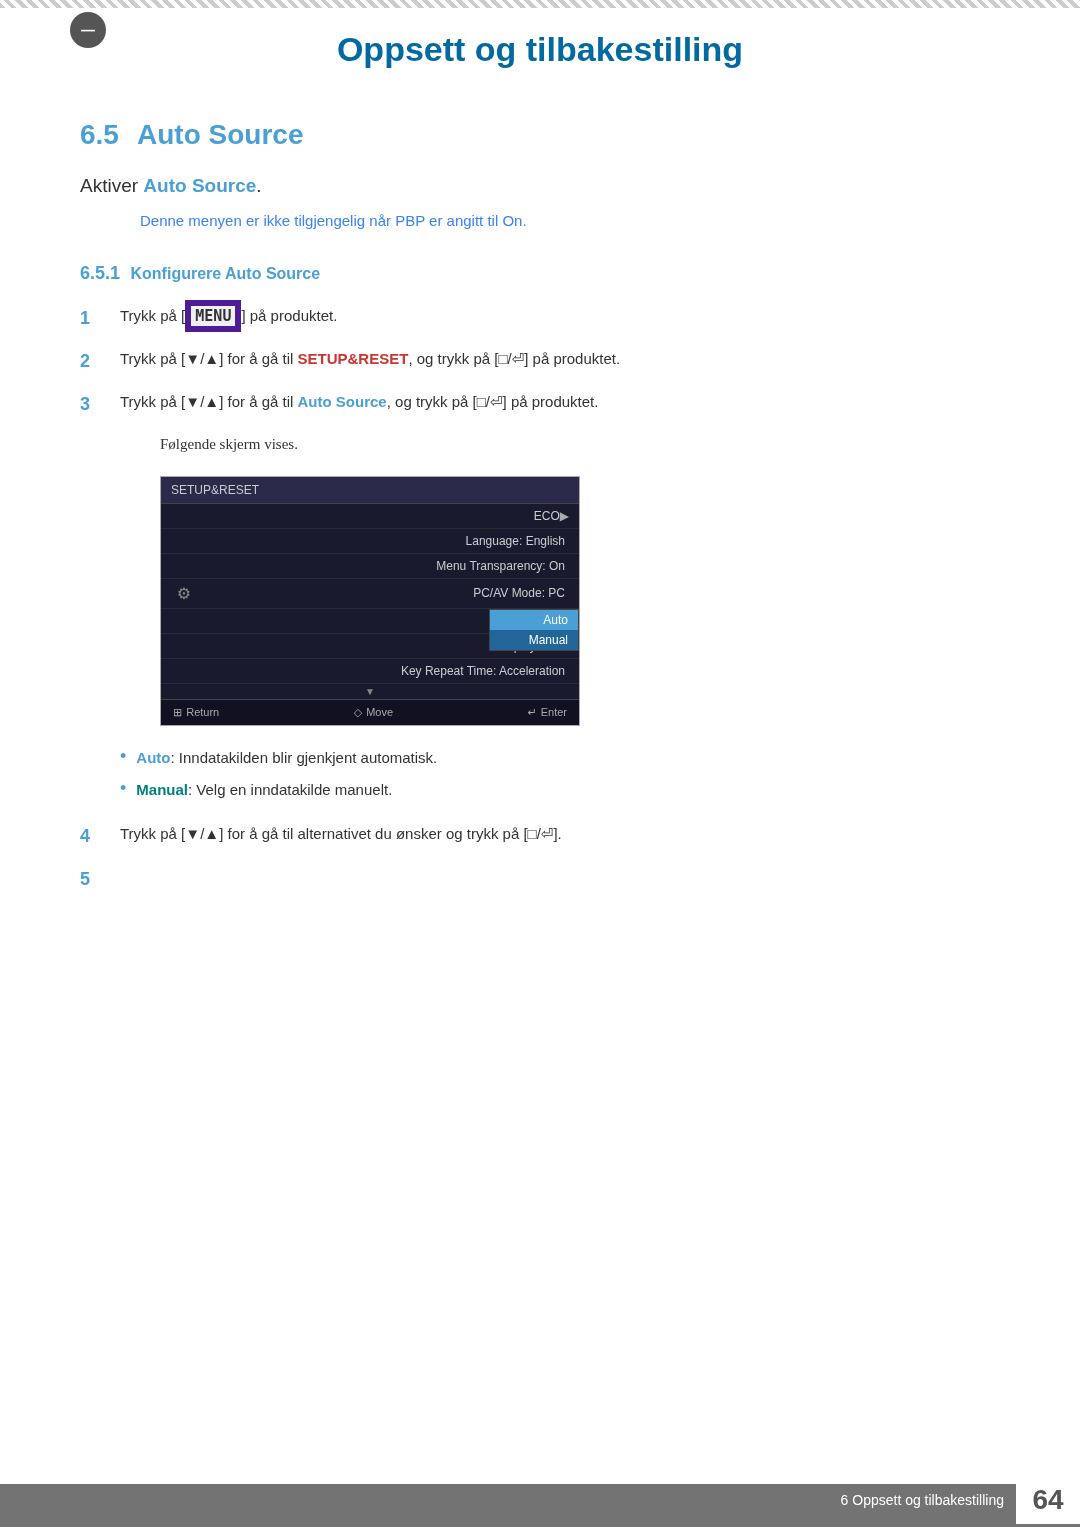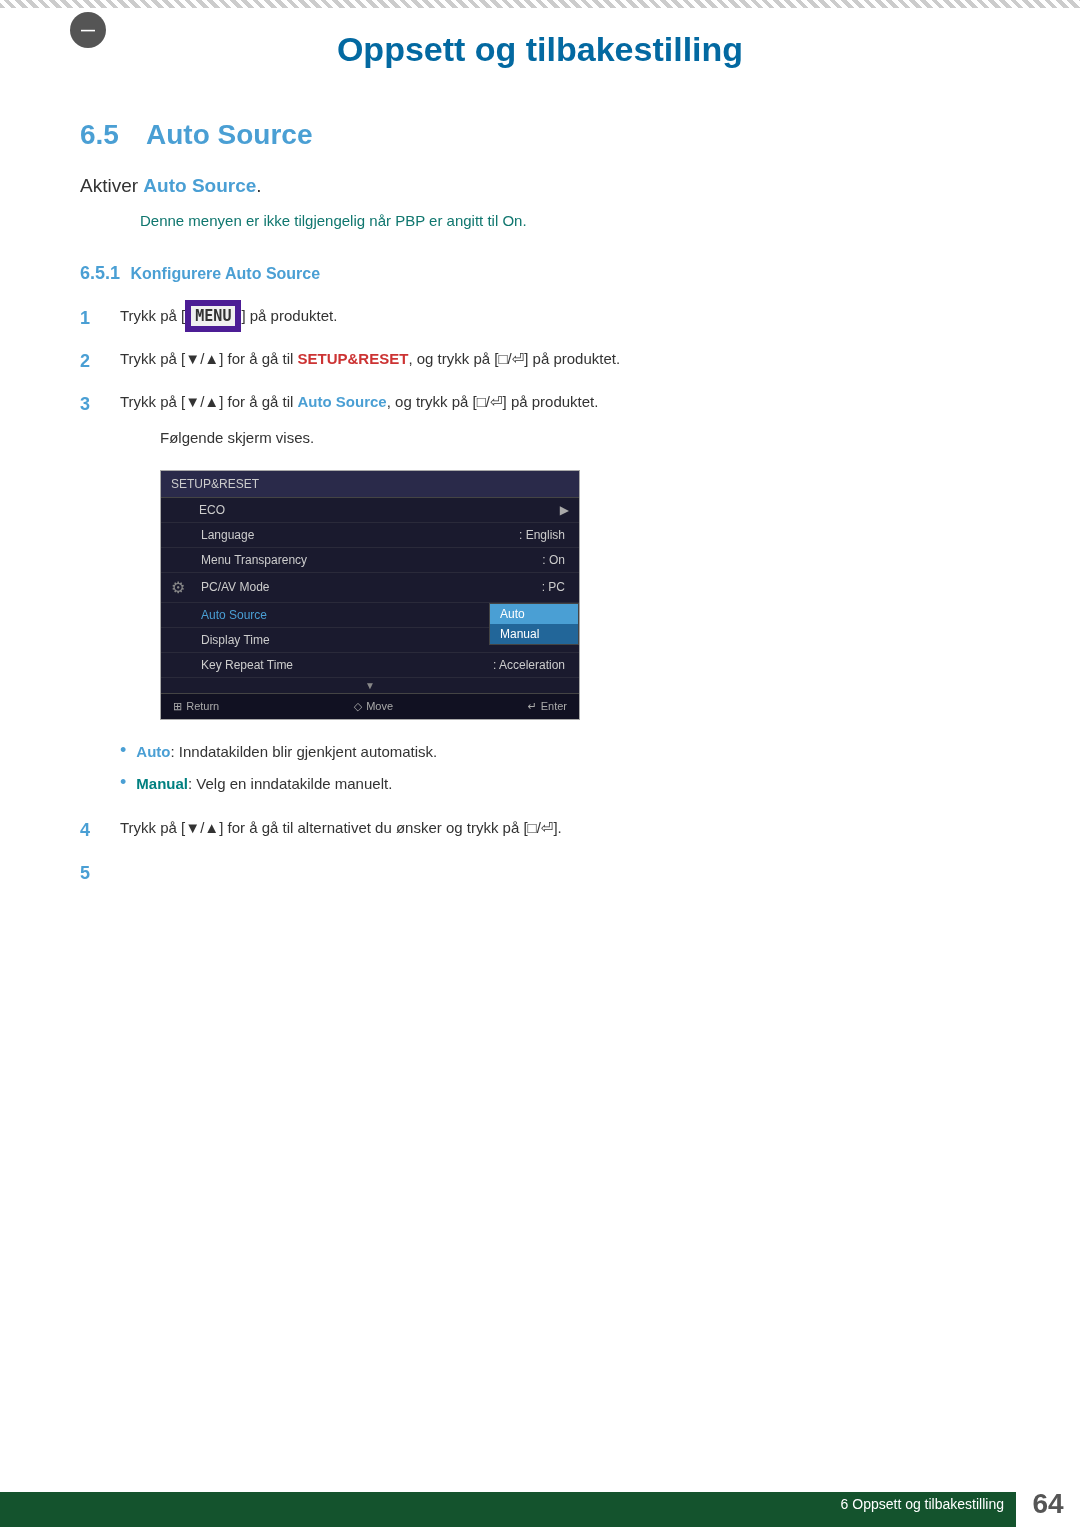--- a/index.html
+++ b/index.html
@@ -56,21 +56,21 @@
 
     
     .content {
       padding: 20px 80px 80px 80px;
     }
 
     
     .section-header {
       display: flex;
       align-items: baseline;
-      gap: 16px;
+      gap: 7px;
       margin-bottom: 20px;
     }
 
     .section-number {
       font-size: 28px;
       font-weight: bold;
       color: #4a9fd4;
       min-width: 50px;
     }
 
@@ -91,21 +91,21 @@
 
     .description .highlight-blue {
       color: #4a9fd4;
       font-weight: bold;
     }
 
     .note-indent {
       margin-left: 60px;
       margin-bottom: 20px;
       font-size: 15px;
-      color: #0f766e;
+      color: #3b82f6;
       line-height: 1.6;
     }
 
     
     .subsection-header {
       margin-top: 30px;
       margin-bottom: 20px;
     }
 
     .subsection-number {
@@ -190,20 +190,21 @@
       padding: 0;
     }
 
     .screen-row {
       display: flex;
       align-items: center;
       padding: 5px 10px;
       border-bottom: 1px solid #2a2a3a;
       color: #cccccc;
       font-size: 12px;
+      text-align: right;
     }
 
     .screen-row .row-icon {
       width: 20px;
       color: #888888;
     }
 
     .screen-row .row-label {
       flex: 1;
       padding-left: 10px;
@@ -280,22 +281,22 @@
       color: #008080;
       font-weight: bold;
     }
 
     
     .page-footer {
       position: absolute;
       bottom: 0;
       left: 0;
       right: 0;
-      height: 35px;
-      background: #14532d;
+      height: 43px;
+      background: #737373;
       display: flex;
       align-items: center;
       justify-content: flex-end;
       padding: 0 0 12px 0;
     }
 
     .footer-chapter {
       color: #ffffff;
       font-size: 14px;
       padding-right: 12px;
@@ -310,25 +311,26 @@
       font-size: 28px;
       font-weight: bold;
       width: 64px;
       height: 48px;
       display: flex;
       align-items: center;
       justify-content: center;
     }
 
     .step-sub {
-      margin-top: 12px;
+      margin-top: 18px;
       margin-left: 40px;
       font-size: 15px;
       color: #333333;
       line-height: 1.6;
+      font-family: Liberation Serif, serif;
     }
 
     .screen-wrap {
       margin-left: 40px;
     }
   </style>
 </head>
 <body>
 
 <div class="top-stripe"></div>

